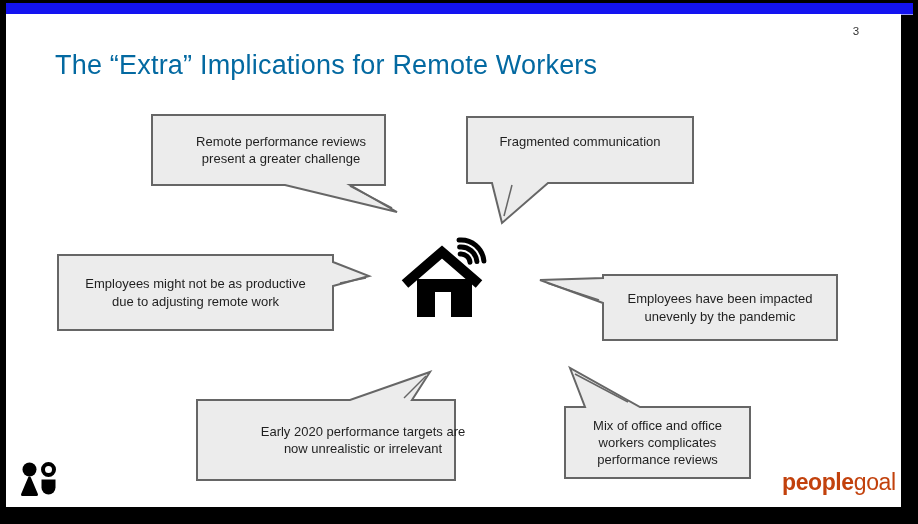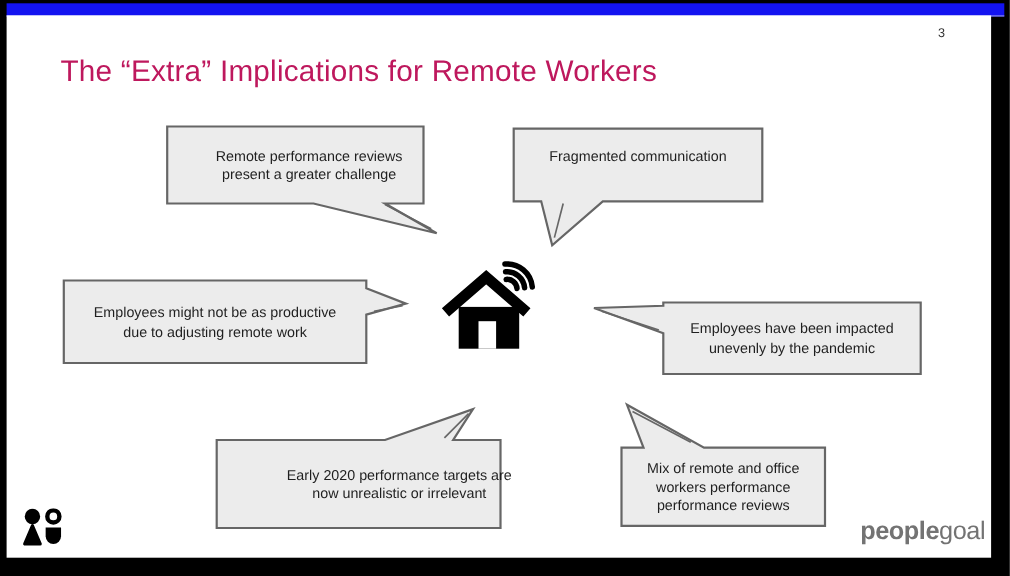--- a/index.html
+++ b/index.html
@@ -14,21 +14,21 @@
   .slide {
     position:absolute; left:6px; top:14px; width:895px; height:493px;
     background:#ffffff;
   }
   .page-number {
     position:absolute; left:840px; top:11px; width:20px; text-align:center;
     font-size:11.5px; color:#333;
   }
   .slide-title {
     position:absolute; left:49px; top:36px; width:800px;
-    font-size:27px; font-weight:400; color:#be185d; letter-spacing:0.2px;
+    font-size:27px; font-weight:400; color:#0369a1; letter-spacing:0.2px;
     white-space:nowrap;
   }
   svg.overlay { position:absolute; left:0; top:0; width:895px; height:493px; }
   .bubble-shape {
     fill:var(--bubble-fill,#ececec); stroke:var(--bubble-border,#666);
     stroke-width:2; stroke-linejoin:miter;
   }
   .fold { stroke:var(--bubble-border,#666); stroke-width:1.5; fill:none; }
   .bubble-text {
     position:absolute; display:flex; align-items:center; justify-content:center;
@@ -43,21 +43,21 @@
   .bt-3 span { max-width:245px; }
   .bt-4 { left:597px; top:261px; width:234px; height:65px; }
   .bt-4 span { max-width:205px; }
   .bt-5 { left:191px; top:386px; width:258px; height:80px;padding-left:37px; }
   .bt-5 span { max-width:228px; }
   .bt-6 { left:559px; top:393px; width:185px; height:71px; }
   .bt-6 span { max-width:158px; }
   .house-icon { position:absolute; left:389px; top:211px; }
   .logo-mark { position:absolute; left:14px; top:448px; }
   .wordmark {
-    position:absolute; left:776px; top:455px; font-size:23px; color:#737373;
+    position:absolute; left:776px; top:455px; font-size:23px; color:#c2410c;
     letter-spacing:-0.4px; white-space:nowrap;
   }
   .wordmark .bold { font-weight:700; }
   .wordmark .light { font-weight:400; }
 </style>
 </head>
 <body>
 
 <div class="stage">
   <div class="top-bar"></div>
@@ -97,21 +97,21 @@
     <div class="bubble-text bt-4">
       <span>Employees have been impacted unevenly by the pandemic</span>
       </div>
     <div class="bubble-text bt-3">
       <span>Employees might not be as productive due to adjusting remote work</span>
       </div>
     <div class="bubble-text bt-5">
       <span>Early 2020 performance targets are now unrealistic or irrelevant</span>
       </div>
     <div class="bubble-text bt-6">
-      <span>Mix of remote and office workers performance performance reviews</span>
+      <span>Mix of office and office workers complicates performance reviews</span>
       </div>
 
     <svg class="house-icon" width="95" height="100" viewBox="0 0 95 100">
       <rect x="22" y="54" width="55" height="38" fill="#000"></rect>
       <rect x="40" y="67" width="16" height="25" fill="#fff"></rect>
       <path d="M10,59 L47,27 L84,59" fill="none" stroke="#000" stroke-width="10"></path>
       <g fill="none" stroke="#fff" stroke-width="9" stroke-linecap="round">
         <path d="M65.2,29.0 A9,9 0 0 1 75.0,37.2"></path>
         <path d="M64.6,22.1 A16,16 0 0 1 81.9,36.6"></path>
         <path d="M64.0,15.1 A23,23 0 0 1 88.9,36.0"></path>

